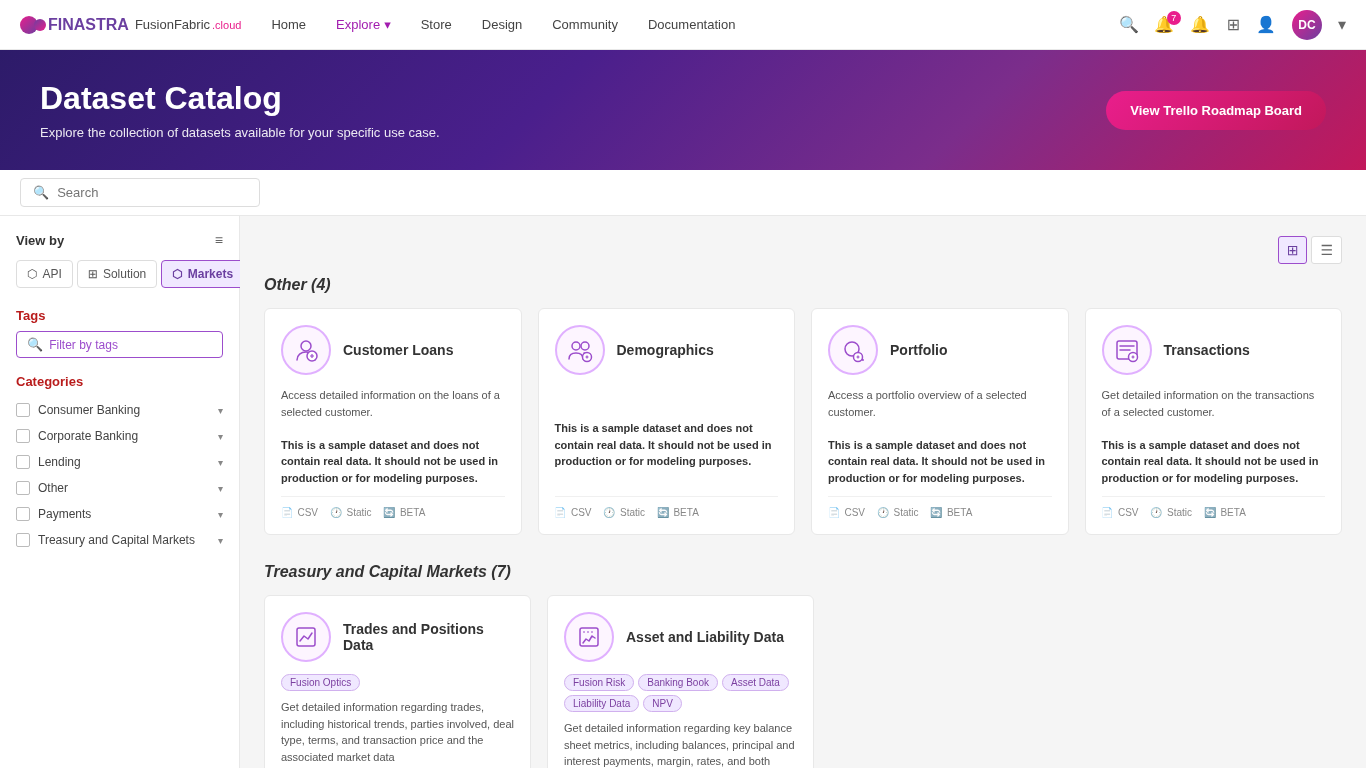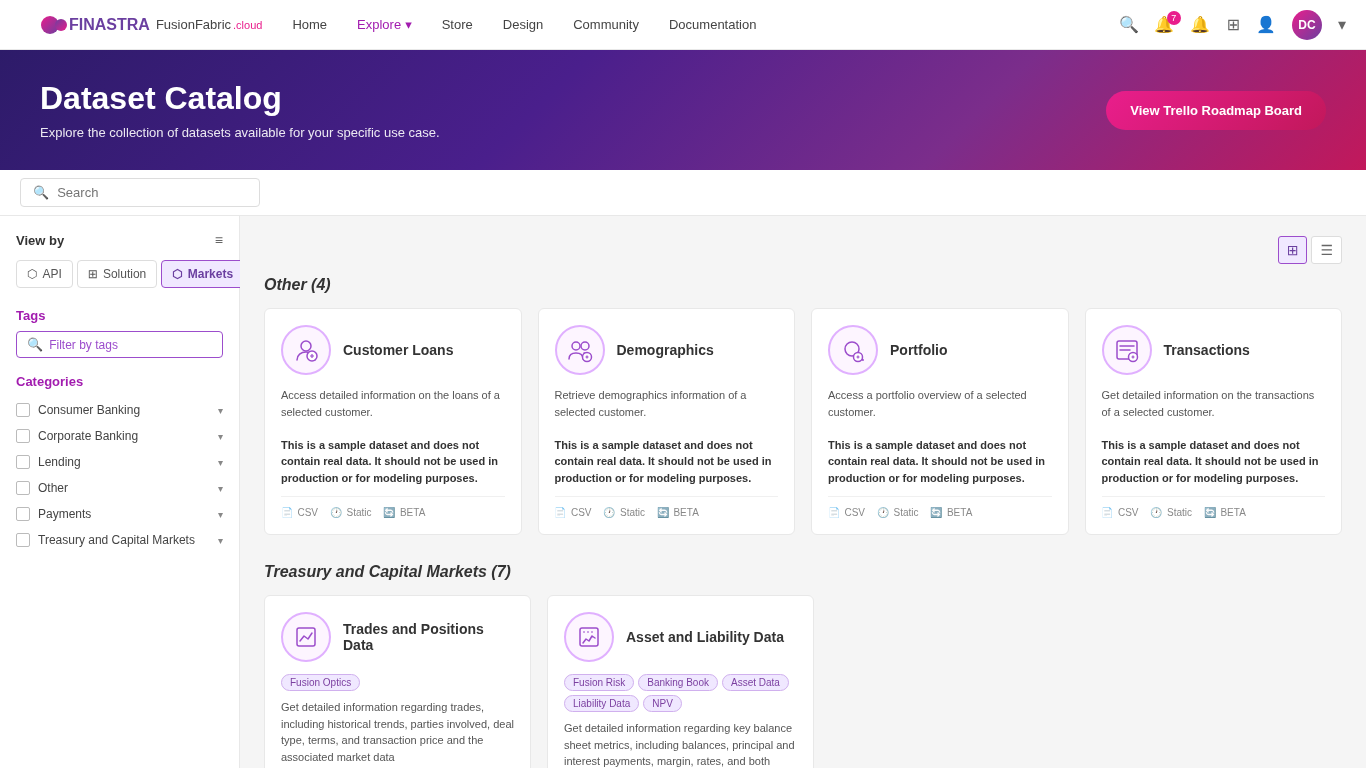--- a/index.html
+++ b/index.html
@@ -57,21 +57,21 @@
     .view-tabs { display: flex; gap: 4px; margin-bottom: 20px; }
     .view-tab {
       display: flex; align-items: center; gap: 5px; padding: 6px 10px;
       border: 1px solid #ddd; border-radius: 4px; cursor: pointer; font-size: 12px; color: #555;
       background: #fff;
     }
     .view-tab.active { background: #f0e8ff; border-color: #9c4dcc; color: #6b3fa0; font-weight: 600; }
     .view-tab-icon { font-size: 12px; }
 
     .tags-section { margin-bottom: 16px; }
-    .section-title { font-size: 13px; font-weight: 600; color: #a21caf; margin-bottom: 8px; }
+    .section-title { font-size: 13px; font-weight: 600; color: #b91c1c; margin-bottom: 8px; }
     .tags-filter-input { display: flex; align-items: center; gap: 6px; border: 1px solid #9c4dcc; border-radius: 4px; padding: 5px 10px; width: 100%; }
     .tags-filter-text { font-size: 12px; color: #9c4dcc; }
 
     .categories-section { }
     .category-item { display: flex; align-items: center; justify-content: space-between; padding: 6px 0; cursor: pointer; }
     .category-left { display: flex; align-items: center; gap: 8px; }
     .category-checkbox { width: 14px; height: 14px; border: 1px solid #bbb; border-radius: 2px; display: inline-block; }
     .category-name { font-size: 12px; color: #444; }
     .category-chevron { font-size: 10px; color: #888; }
 
@@ -101,21 +101,21 @@
     .card-tag {
       background: #f0e8ff; color: #7b3fa0; font-size: 10px; padding: 2px 8px;
       border-radius: 10px; border: 1px solid #d0b0ee;
     }
     .card-desc { font-size: 11px; color: #555; line-height: 1.5; flex: 1; }
     .card-desc strong { font-weight: 600; color: #333; }
     .card-footer { display: flex; align-items: center; gap: 12px; margin-top: 10px; padding-top: 10px; border-top: 1px solid #f0f0f0; }
     .card-meta { display: flex; align-items: center; gap: 4px; font-size: 10px; color: #888; }
 
     
-    .logo-svg-area { display: flex; align-items: center; gap: 2px; margin-left: 21px; }
+    .logo-svg-area { display: flex; align-items: center; gap: 2px; }
     .logo-circle-1 { width: 18px; height: 18px; border-radius: 50%; background: linear-gradient(135deg, #e91e8c, #6b3fa0); display: inline-block; }
     .logo-circle-2 { width: 12px; height: 12px; border-radius: 50%; background: linear-gradient(135deg, #6b3fa0, #e91e8c); display: inline-block; margin-left: -6px; }
   </style>
 </head>
 <body>
 
 <nav class="navbar">
   <div class="navbar-logo logo-svg-area">
     <span class="logo-circle-1"></span>
     <span class="logo-circle-2"></span>
@@ -290,21 +290,21 @@
               <circle cx="19" cy="10" r="4" stroke="#9c4dcc" stroke-width="1.5" fill="none"></circle>
               <path d="M3 23c0-4 3-6 7-6s7 2 7 6" stroke="#9c4dcc" stroke-width="1.5" fill="none" stroke-linecap="round"></path>
               <path d="M18 17c2 0 5 1.5 5 5" stroke="#9c4dcc" stroke-width="1.5" fill="none" stroke-linecap="round"></path>
               <circle cx="21" cy="21" r="4.5" stroke="#9c4dcc" stroke-width="1.5" fill="white"></circle>
               <path d="M19.5 21h3M21 19.5v3" stroke="#9c4dcc" stroke-width="1.2"></path>
             </svg>
           </div>
           <span class="card-title">Demographics</span>
         </div>
         <div class="card-desc">
-          <span>Retrieve demographics information of a selected customer.</span><br><br>
+          <br><br>
           <strong>This is a sample dataset and does not contain real data. It should not be used in production or for modeling purposes.</strong>
         </div>
         <div class="card-footer">
           <span class="card-meta">
             <span>📄</span>
             <span>CSV</span>
           </span>
           <span class="card-meta">
             <span>🕐</span>
             <span>Static</span>

